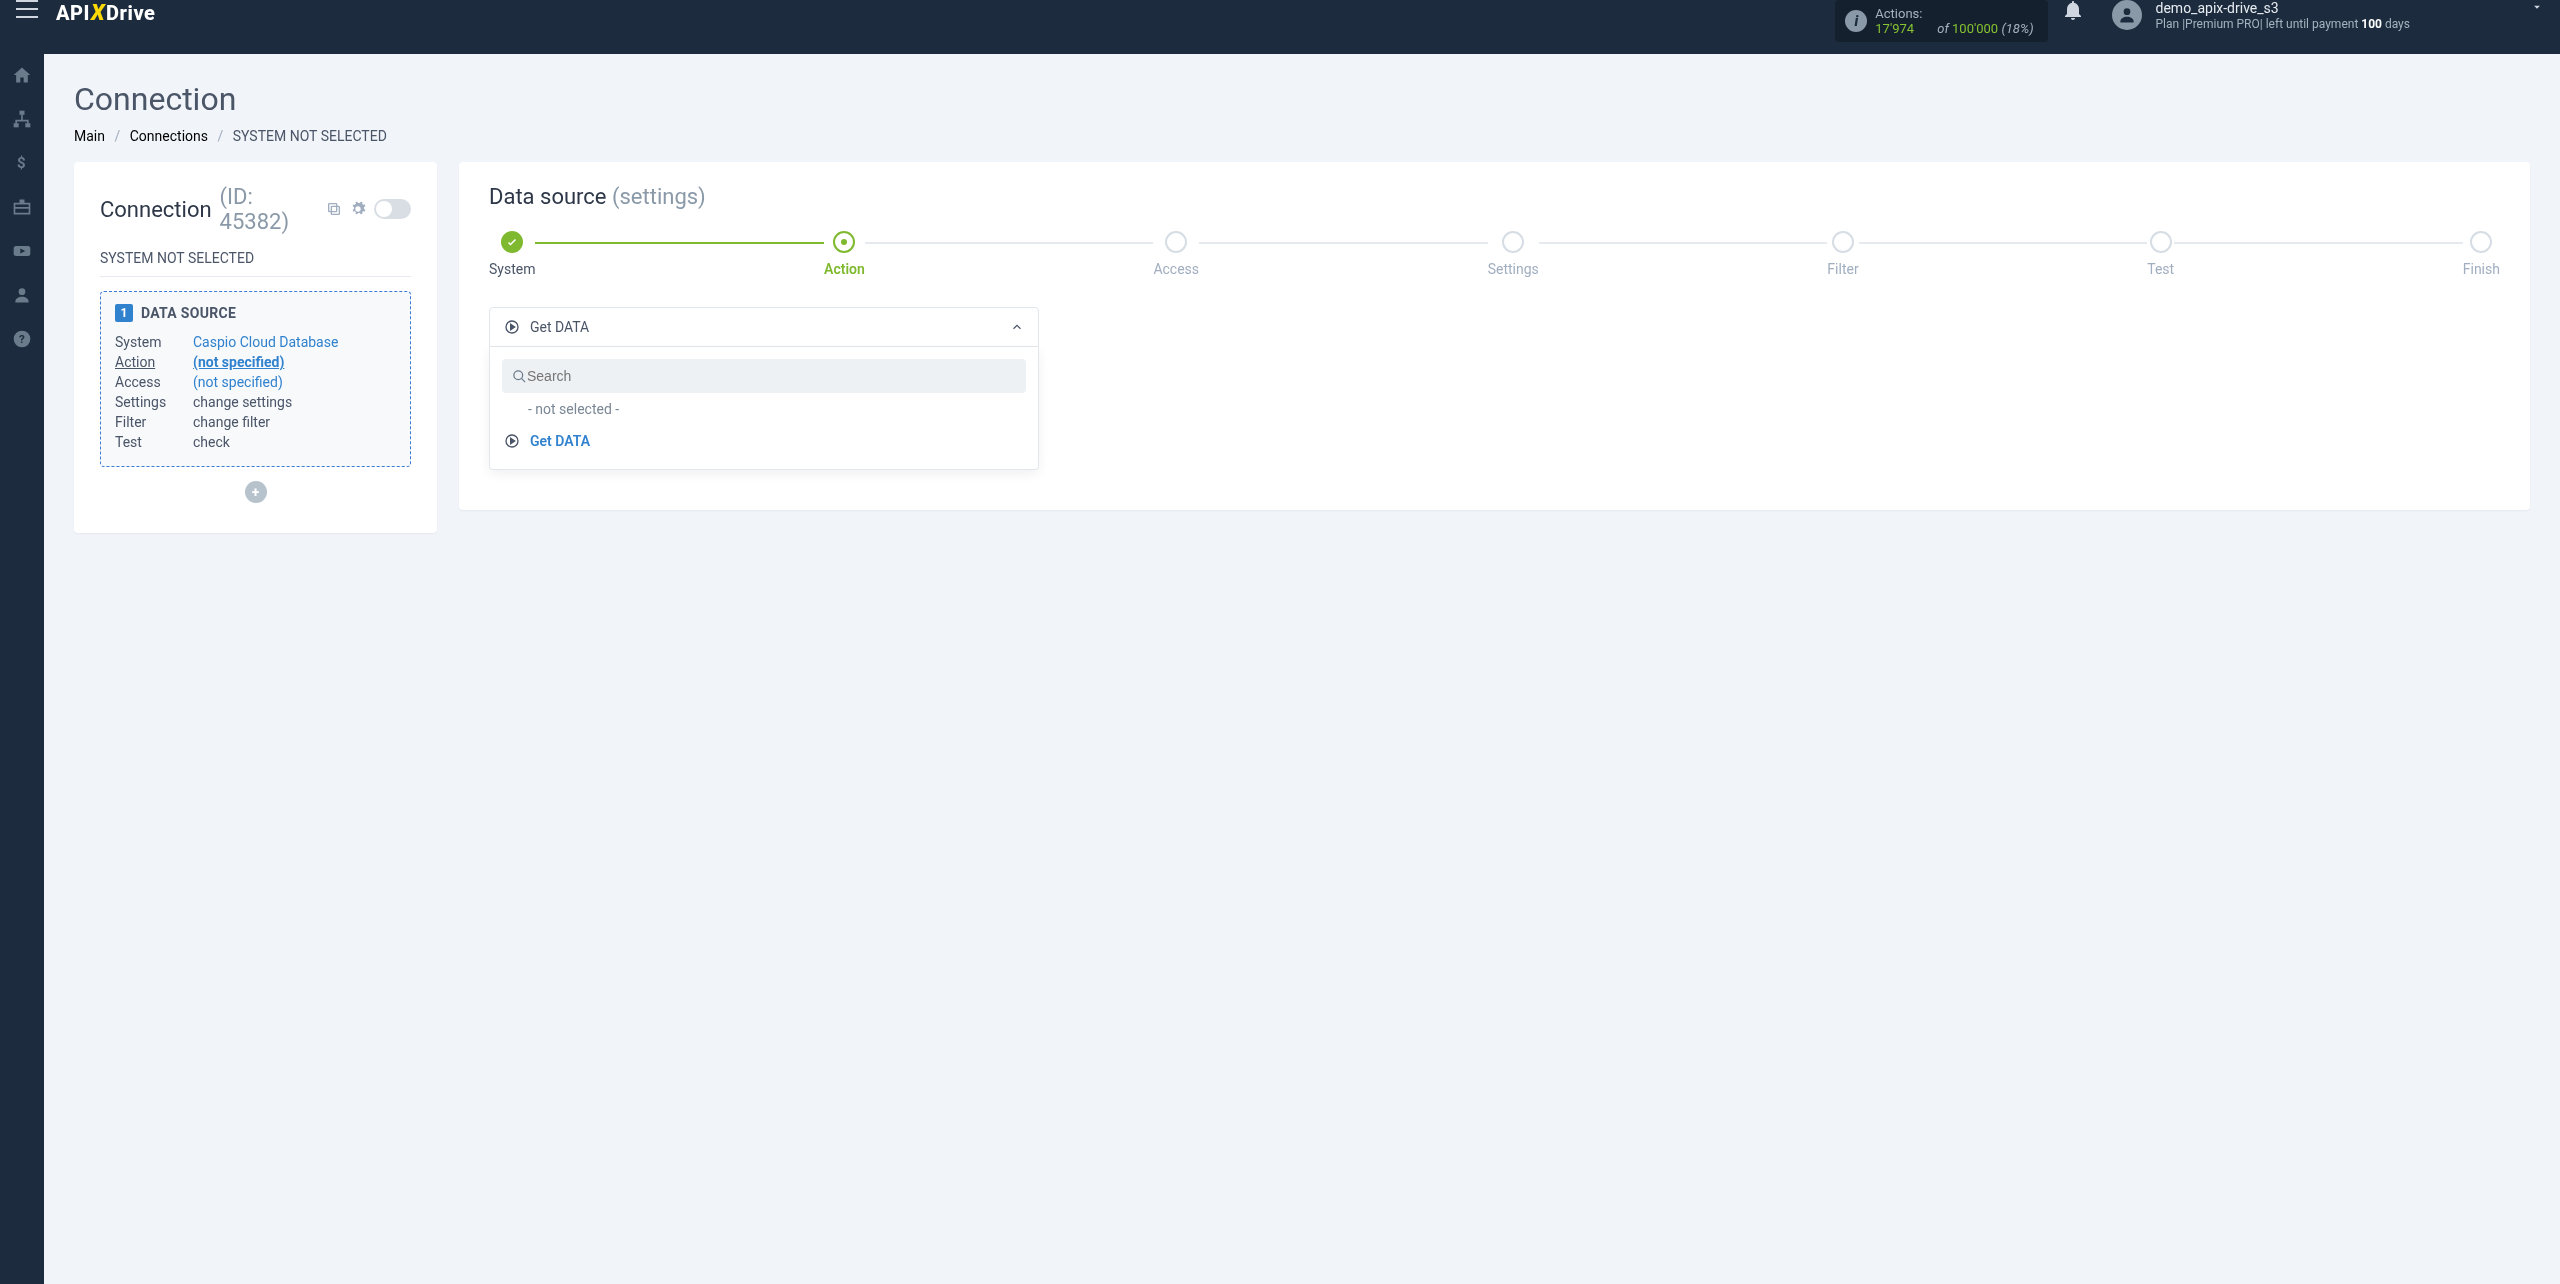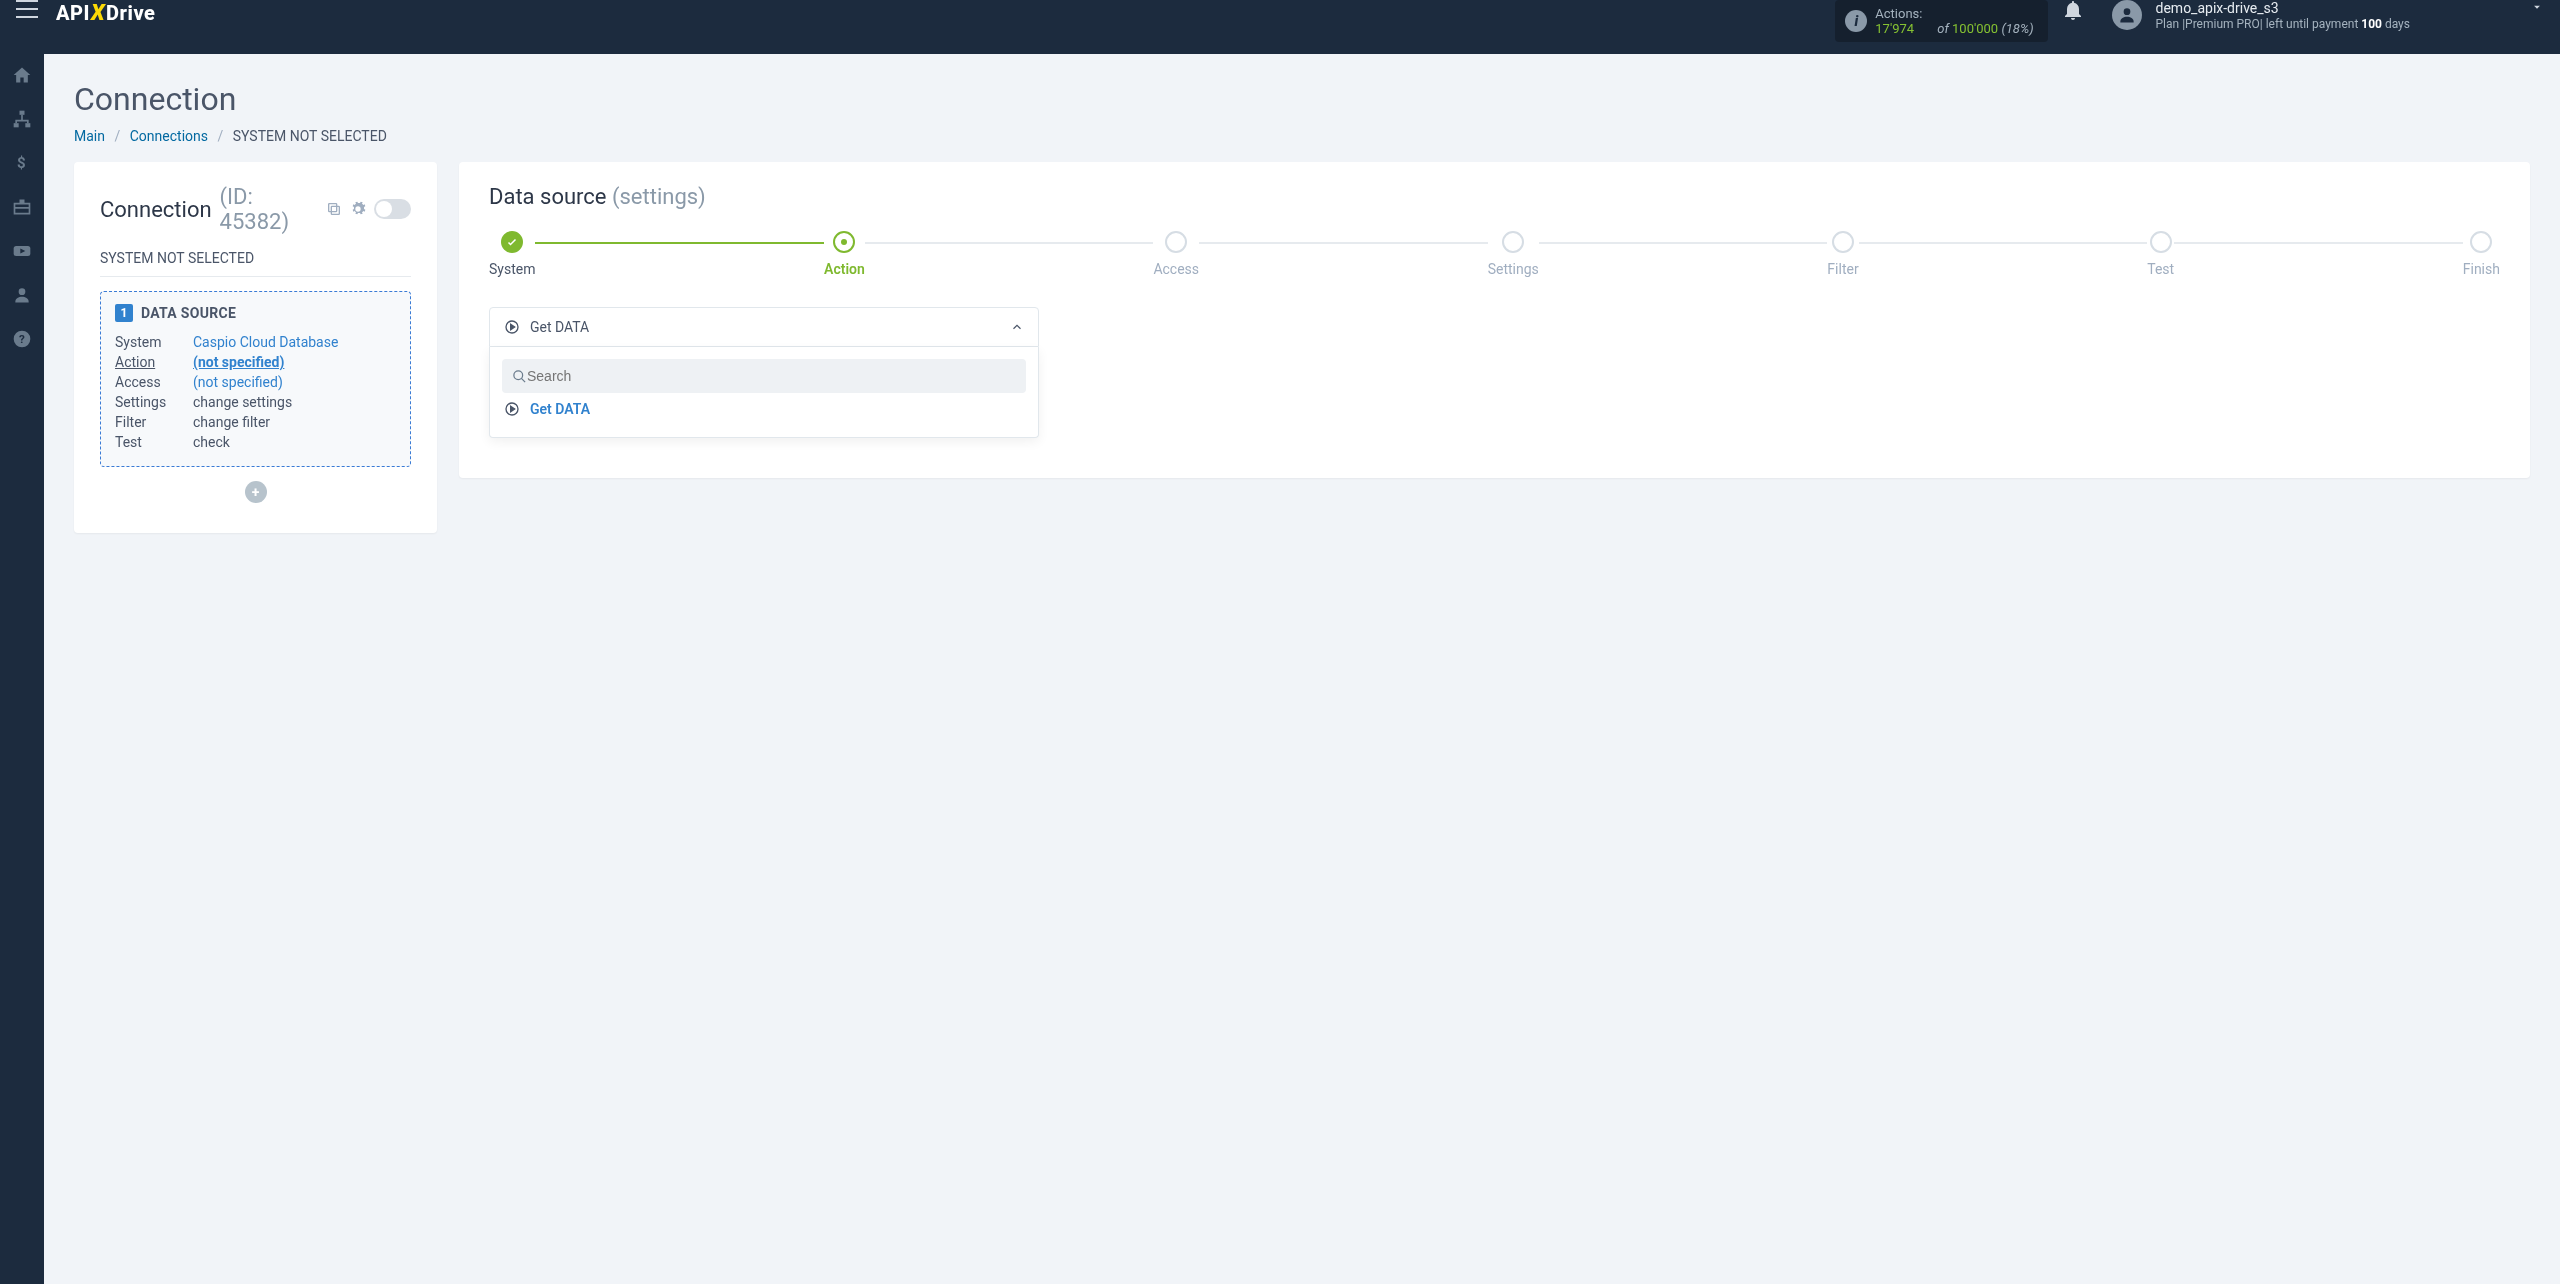--- a/index.html
+++ b/index.html
@@ -31,21 +31,21 @@
 .header-caret { margin-left:auto; padding-left: 120px; color:#cfd6df; cursor:pointer;}
 
 
 .sidebar { position: fixed; top:54px; left:0; bottom:0; width:44px; background:#1c2b3e; display:flex; flex-direction:column; align-items:center; padding-top:10px; gap:22px;}
 .sidebar .sb-icon { color:#6a7b8c; cursor:pointer; width:22px; height:22px; display:flex; align-items:center; justify-content:center; }
 
 
 .main { margin-left:44px; padding: 26px 30px; }
 .page-title { font-size: 32px; font-weight: 400; color:#4a5568; margin-bottom:10px; }
 .breadcrumb { color:#4a5568; font-size:14px; margin-bottom:18px; }
-.breadcrumb a { color:#0369a1; text-decoration:none;text-align:right; }
+.breadcrumb a { color:#000000; text-decoration:none;text-align:right; }
 .breadcrumb .sep { color:#a0aec0; margin:0 6px; }
 .breadcrumb .current { color:#4a5568; }
 
 .cols { display:flex; gap:22px; align-items:flex-start; }
 .card { background:#fff; border-radius:4px; box-shadow: 0 1px 2px rgba(0,0,0,0.05); }
 .left-card { width:363px; padding: 22px 26px 30px; }
 .right-card { flex:1; padding: 22px 30px 40px; }
 
 .conn-head { display:flex; align-items:center; gap:8px; margin-bottom:16px; }
 .conn-title { font-size:22px; font-weight:400; color:#2d3748; }
@@ -308,20 +308,21 @@
         <div class="dd-panel">
           <div class="search">
             <span>
                 <svg width="15" height="15" viewBox="0 0 24 24" fill="none" stroke="#6a7b8c" stroke-width="2">
                   <circle cx="10" cy="10" r="7"></circle>
                   <path d="M21 21l-6-6"></path>
                 </svg>
               </span>
             <input type="text" placeholder="Search" style="">
           </div>
+          <div class="opt">- not selected -</div>
           <div class="opt sel">
             <span>
                 <svg width="16" height="16" viewBox="0 0 24 24" fill="none" stroke="#4a5568" stroke-width="2">
                   <circle cx="12" cy="12" r="9"></circle>
                   <path d="M10 8l6 4-6 4z" fill="#4a5568"></path>
                 </svg>
               </span>
             <span>Get DATA</span>
           </div>
         </div>

